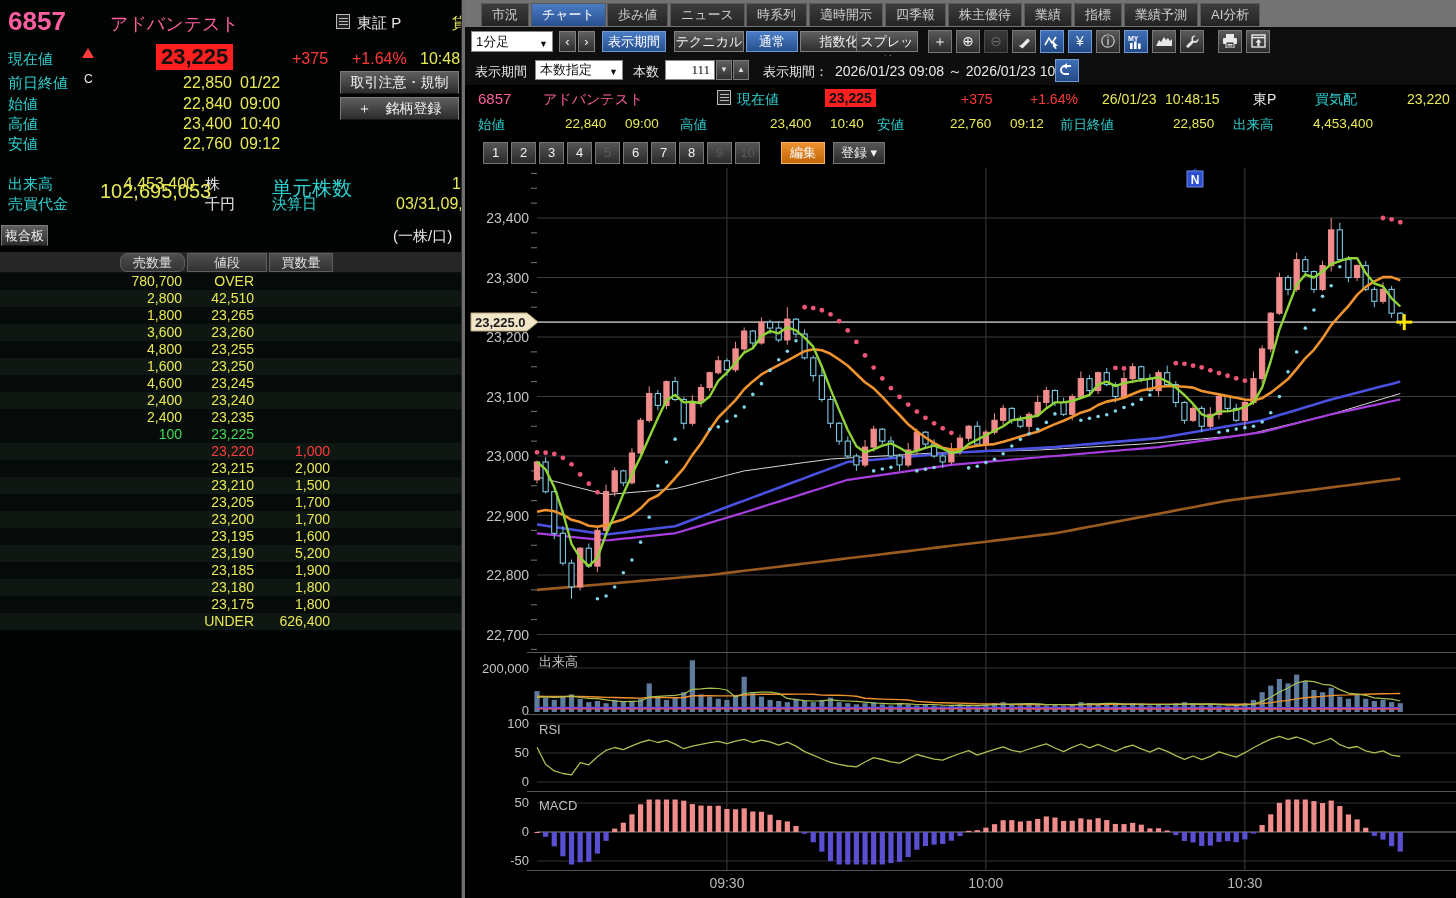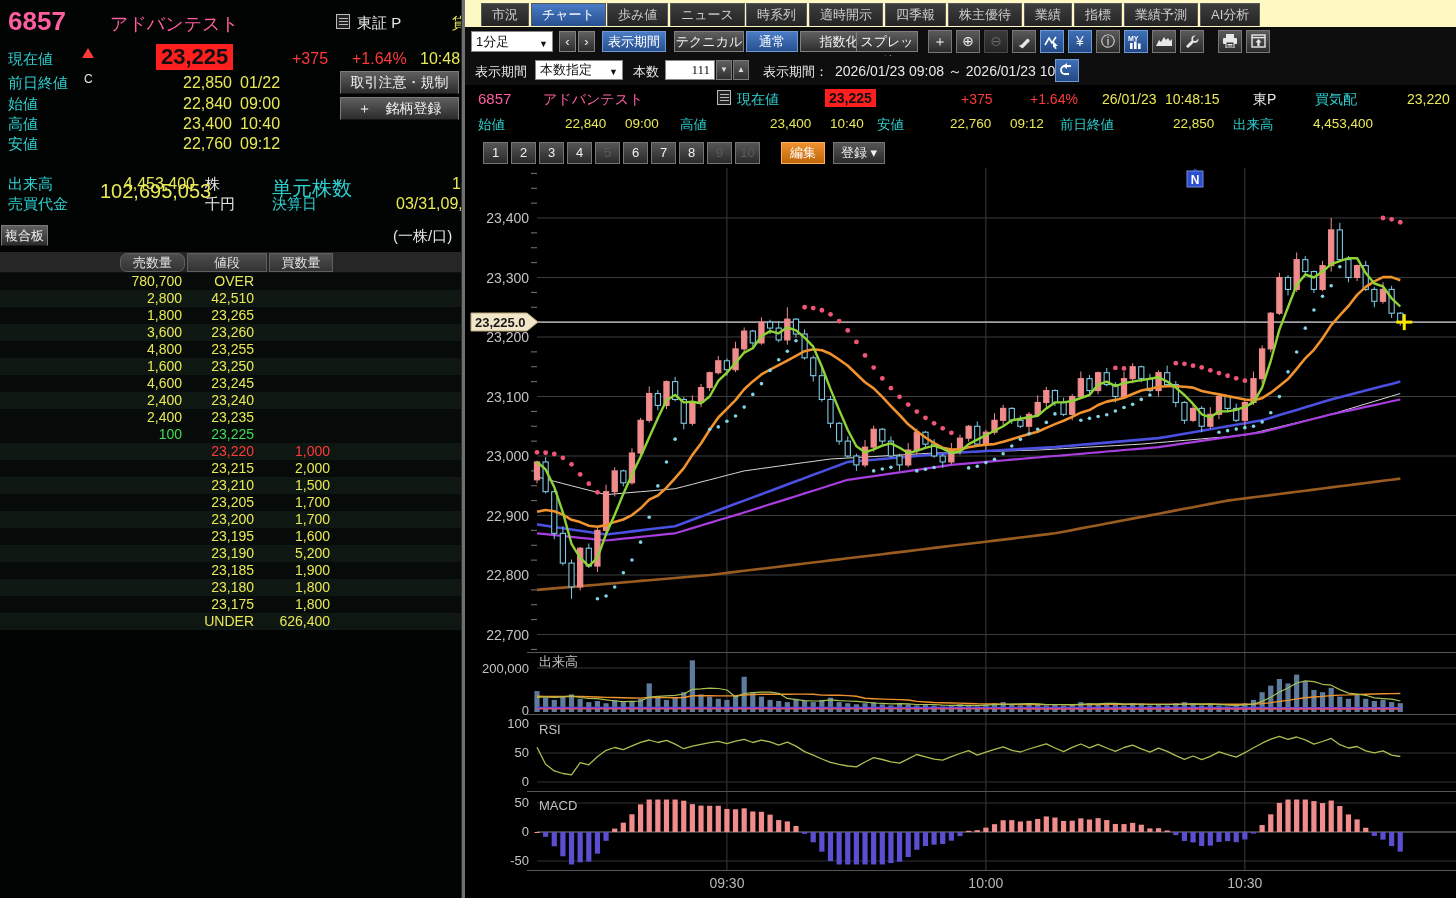--- a/index.html
+++ b/index.html
@@ -33,21 +33,21 @@
   .ob-c2 { position:absolute; left:184px; width:70px; text-align:right; }
   .ob-c2.center { text-align:center; }
   .ob-c3 { position:absolute; left:256px; width:74px; text-align:right; }
   .grn { color:#43dc55; }
 
   
   .divider { position:absolute; left:461px; top:0; width:4px; height:898px; background:#6f6f6f; border-left:1px solid #2a2a2a; }
 
   
   .right-panel { position:absolute; left:465px; top:0; width:991px; height:898px; background:#000; }
-  .tabbar { position:absolute; left:0; top:0; width:991px; height:34px; background:#fef9c3; border-bottom:1px solid #000; }
+  .tabbar { position:absolute; left:0; top:0; width:991px; height:34px; background:#737373; border-bottom:1px solid #000; }
   .tab { position:absolute; top:3px; height:23px; background:linear-gradient(#3d3d3d,#242424);
     border:1px solid #585858; border-bottom:none; color:#cfcfcf; font-size:13px; text-align:center;
     line-height:22px; padding:0 10px; cursor:pointer; }
   .tab.active { background:linear-gradient(#4a7cc6,#27508f); color:#fff; }
 
   .toolbar { position:absolute; left:0; top:27px; width:991px; height:29px; background:#0e0e0e; }
   .tb-sel { position:absolute; top:4px; height:21px; background:#fff; color:#111; font-size:13px;
     border:1px solid #888; line-height:19px; padding:0 4px; cursor:pointer; }
   .tb-sel .arr { float:right; font-size:9px; margin-left:8px; margin-top:3px; }
   .tb-btn { position:absolute; top:4px; height:21px; font-size:13px; line-height:19px; cursor:pointer; }

